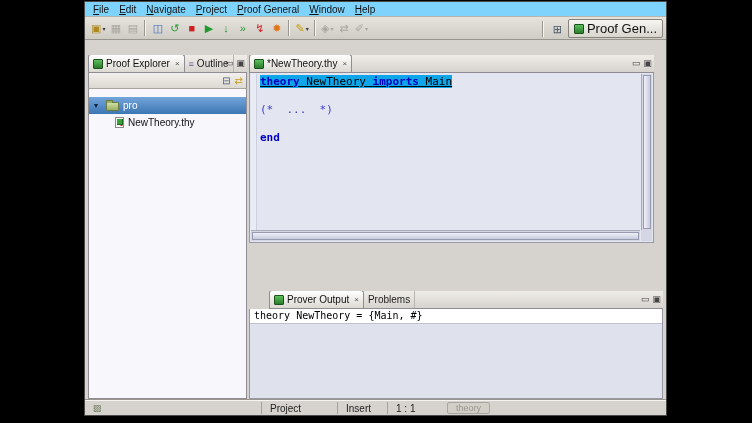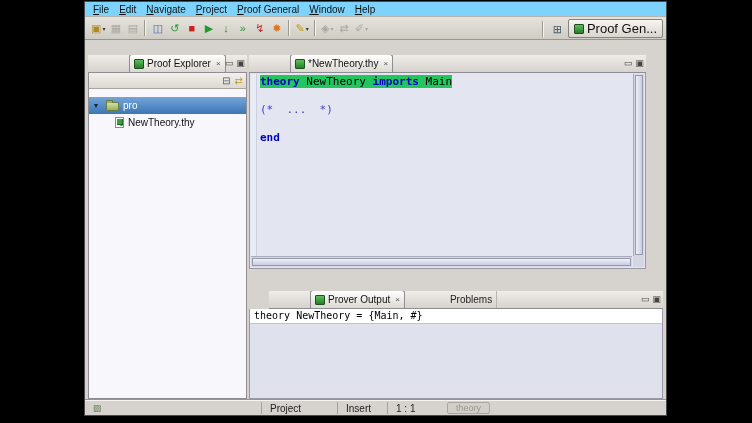--- a/index.html
+++ b/index.html
@@ -50,21 +50,21 @@
              background:linear-gradient(#5cc05c,#2a7c2a); border:1px solid #1c521c;
              flex:none; }
 
   
   .main { position:absolute; top:53px; left:0; right:0; bottom:15px; }
 
   .view-tabs { height:18px; position:relative; display:flex; align-items:flex-end;
                background:linear-gradient(#efede8,#d6d3ce);
                border-bottom:1px solid #8f8d93; overflow:hidden; }
   .vtab { display:flex; align-items:center; gap:3px; padding:1px 4px;
-          height:18px; font-size:10px; color:#111; white-space:nowrap;margin-left:41px; }
+          height:18px; font-size:10px; color:#111; white-space:nowrap; }
   .vtab.active { background:linear-gradient(#ffffff,#dcd9d2);
                  border:1px solid #8f8d93; border-bottom:none;
                  border-radius:3px 3px 0 0; }
   .vtab.inactive { height:17px; border-right:1px solid #b8b5ae; color:#222; }
   .tab-close { font-size:8px; color:#555; margin-left:2px; }
   .view-ctrls { position:absolute; right:2px; top:3px; display:flex; gap:3px;
                 font-size:9px; color:#444; }
   .outline-ic { font-size:9px; color:#6a5aa0; }
 
   
@@ -93,32 +93,32 @@
                     border-bottom:none; border-radius:1px 1px 0 0; }
   .thyfile { position:relative; width:9px; height:11px; background:#fdfdfd;
              border:1px solid #8a8a8a; flex:none; }
   .thyfile::after { content:""; position:absolute; left:1px; top:1px; width:5px;
                     height:5px; background:#3aa03a; border-right:1px solid #1e6a1e;
                     border-bottom:1px solid #1e6a1e; }
   .thyfile::before { content:""; position:absolute; right:0; bottom:1px; width:3px;
                      height:3px; background:#cc3333; border-radius:50%; }
 
   
-  .editor { position:absolute; left:164px; right:20px; top:0; height:214px; }
+  .editor { position:absolute; left:164px; right:12px; top:0; height:188px; }
   .editor-body { position:absolute; top:18px; left:0; right:0; bottom:0;
                  background:#e3e5f1; border:1px solid #9a98a2; border-top:none; }
   .ruler { position:absolute; left:1px; top:1px; bottom:12px; width:6px;
            background:#e9ebf5; border-right:1px solid #cdcfde; }
   .code { position:absolute; left:10px; top:2px; right:14px;
           font-family:"DejaVu Sans Mono", monospace; font-size:11px; }
   .code-line { height:14px; line-height:14px; white-space:pre; }
   .kw { color:#0000c0; font-weight:bold; }
   .pl { color:#000; }
   .cm { color:#3b3bd0; }
-  .sel { background:#22c55e; }
+  .sel { background:#0ea5e9;text-decoration:underline; }
   .vscroll { position:absolute; top:1px; right:1px; bottom:12px; width:11px;
              background:#d4d6e4; border-left:1px solid #aaacba; }
   .vthumb { position:absolute; left:1px; right:1px; top:1px; bottom:1px;
             background:linear-gradient(90deg,#eef0f8,#c9ccde);
             border:1px solid #989ab0; }
   .hscroll { position:absolute; left:1px; right:13px; bottom:1px; height:11px;
              background:#d4d6e4; border-top:1px solid #aaacba; }
   .hthumb { position:absolute; top:1px; bottom:1px; left:1px; right:1px;
             background:linear-gradient(#eef0f8,#c9ccde); border:1px solid #989ab0; }
   .scroll-corner { position:absolute; right:1px; bottom:1px; width:11px;

